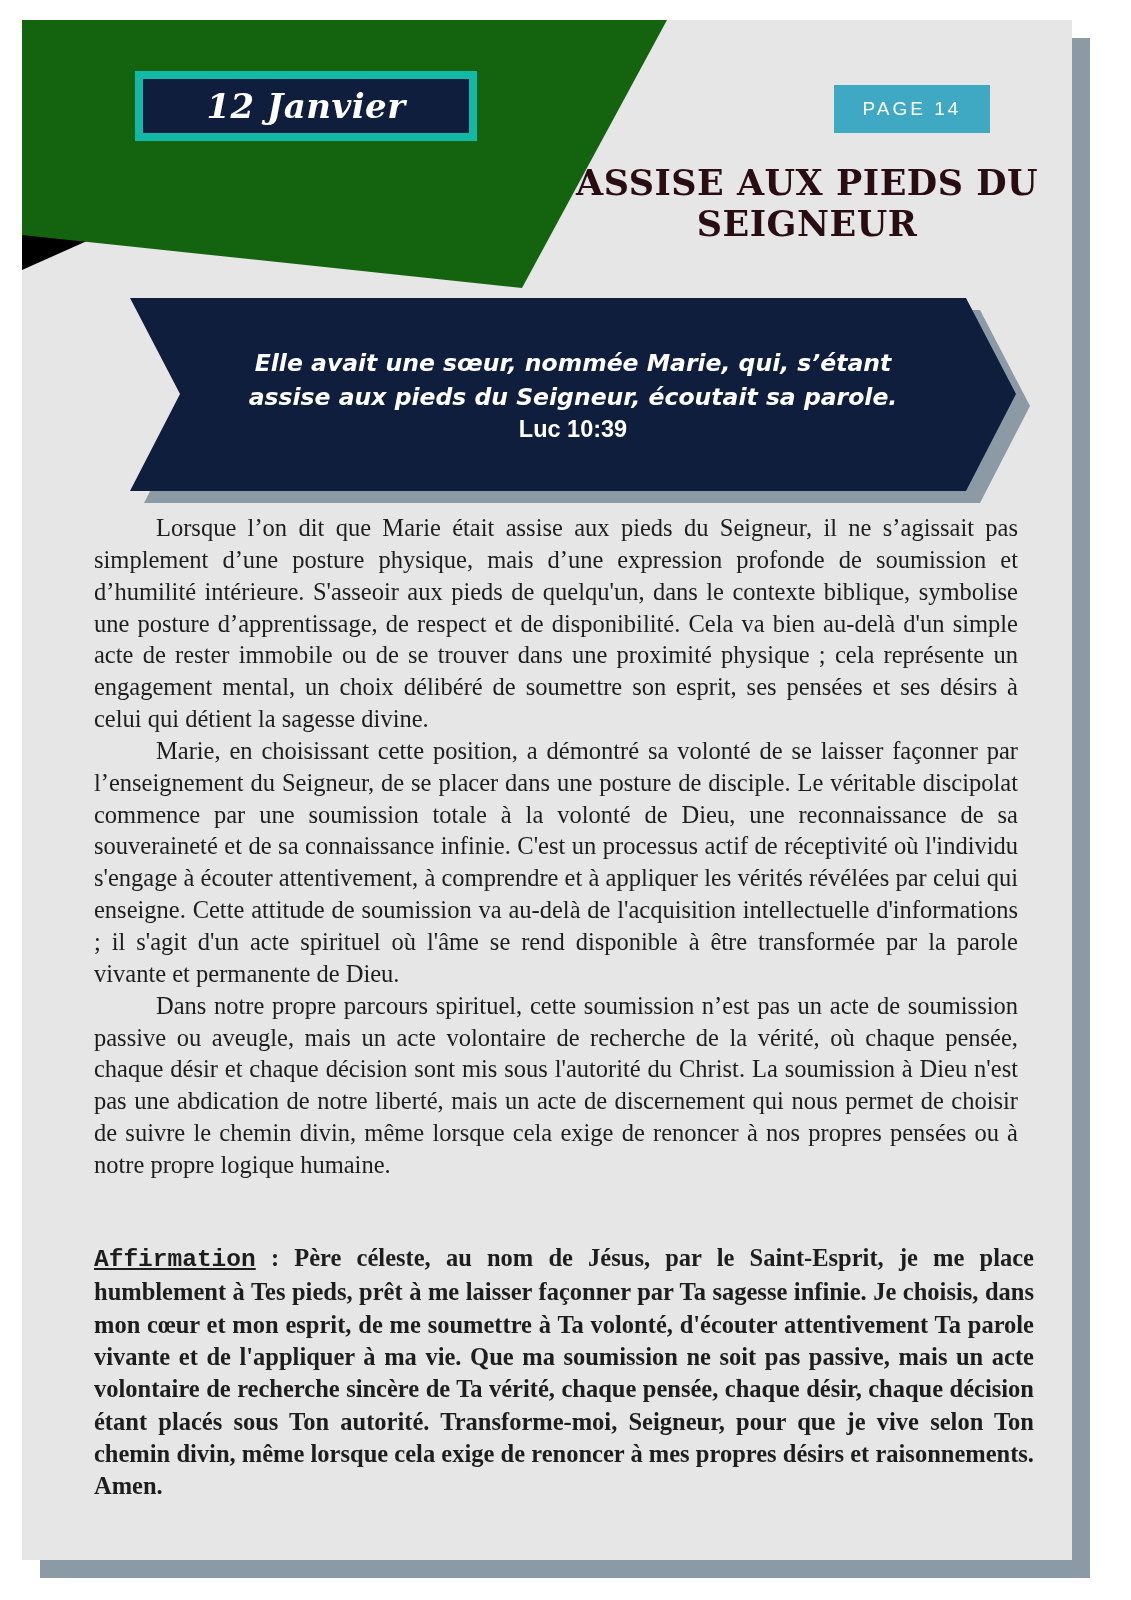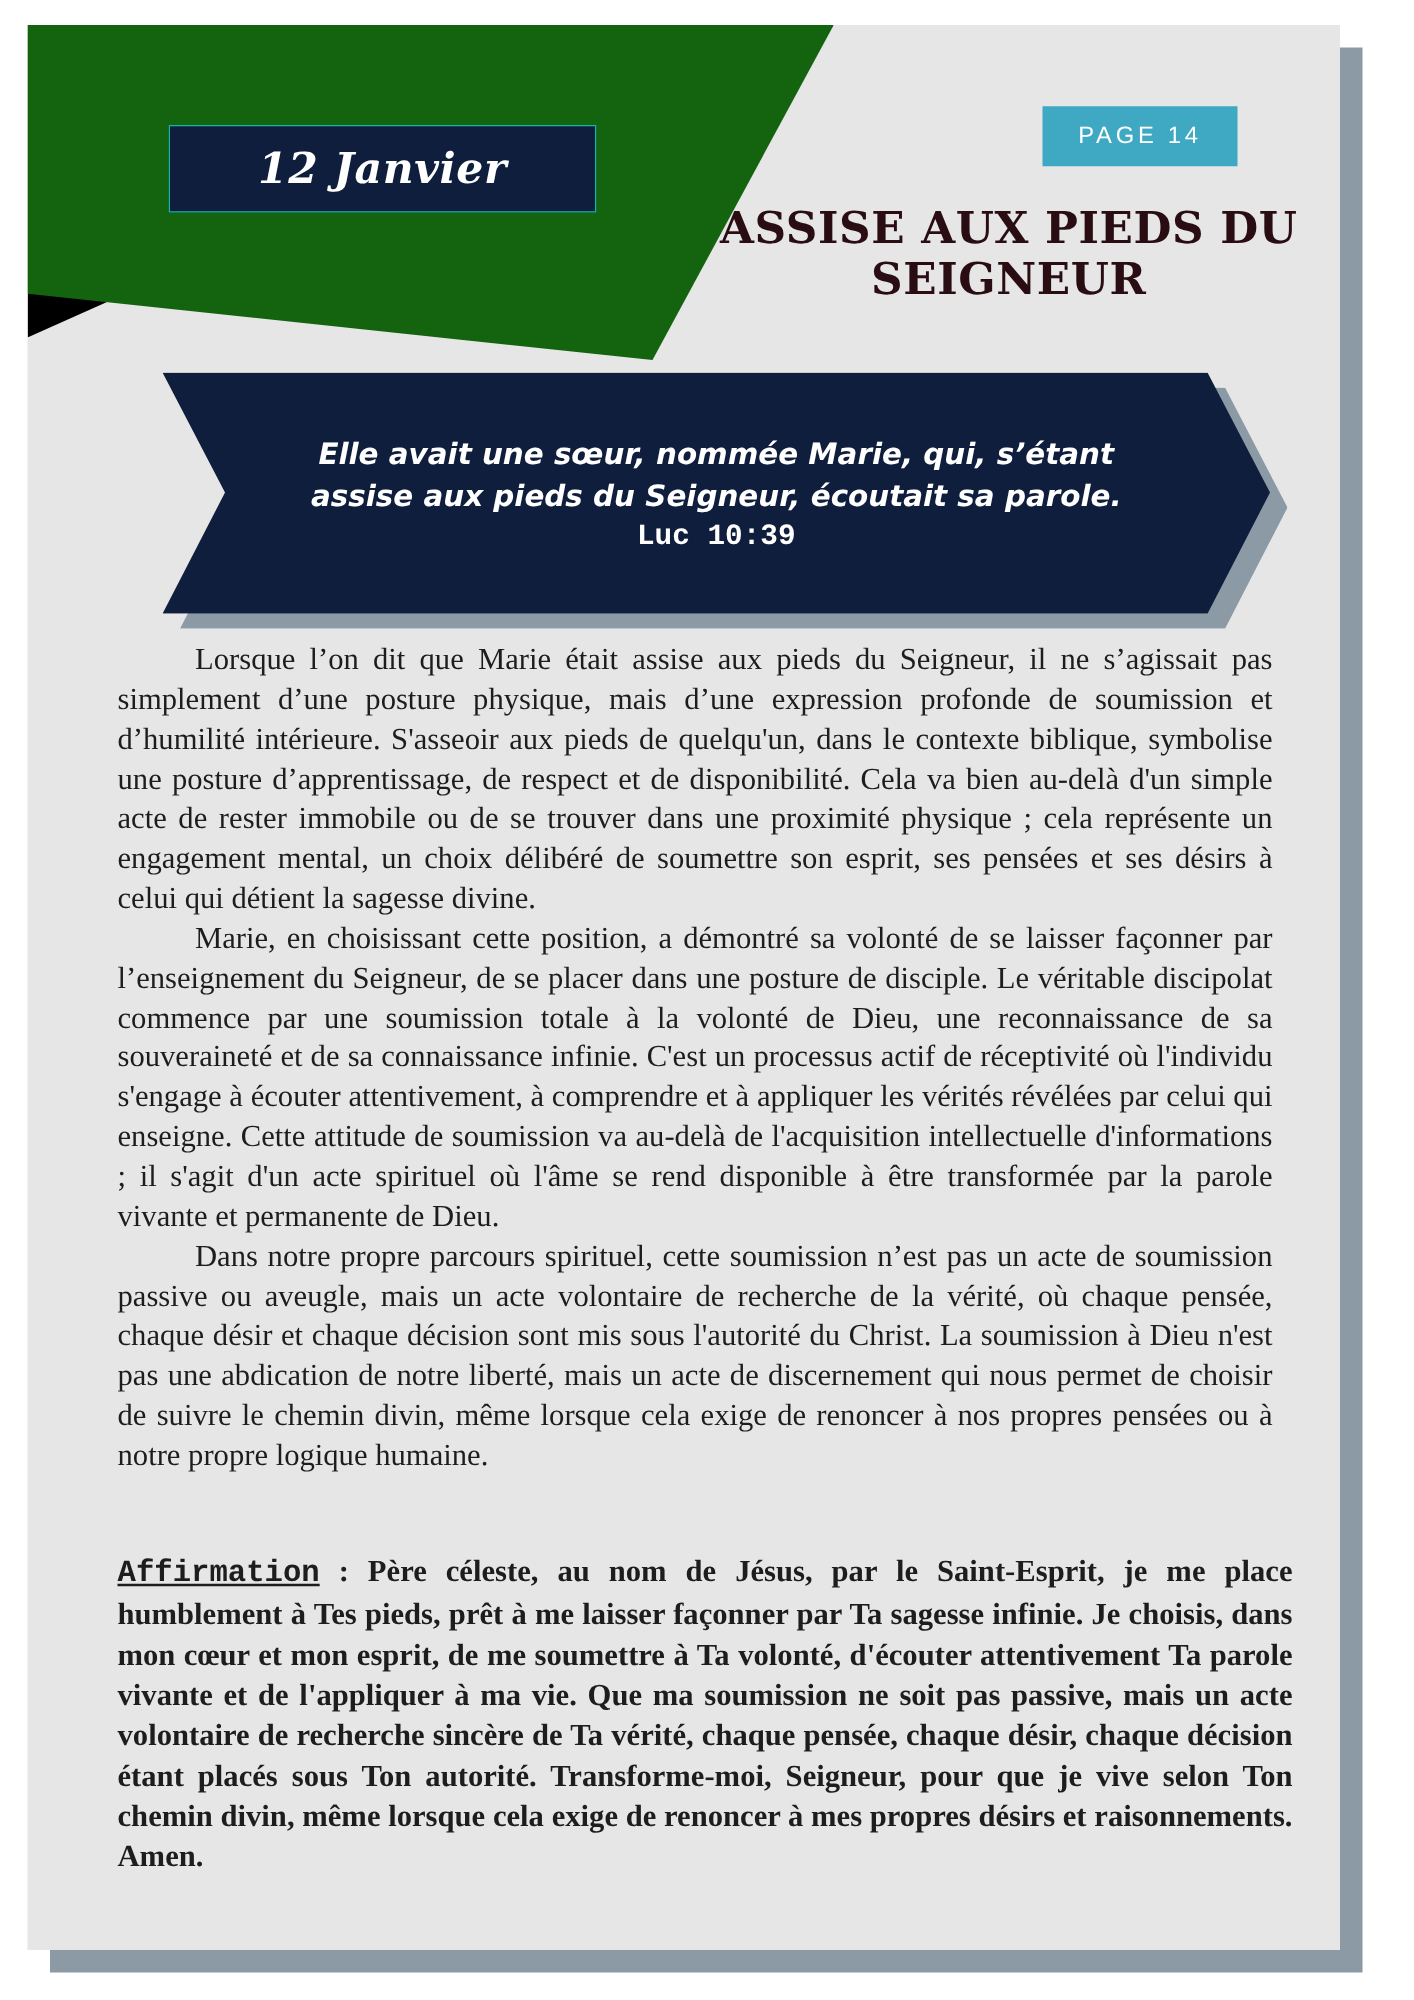--- a/index.html
+++ b/index.html
@@ -51,25 +51,25 @@
     width: 650px;
     height: 268px;
     background: #14630f;
     clip-path: polygon(0 0, 645px 0, 500px 268px, 0 215px);
   }
 
   
   .date-badge {
     position: absolute;
     left: 113px;
-    top: 80px;
+    top: 51px;
     width: 342px;
     height: 70px;
     background: #101e3d;
-    border: 1px solid #14b8a6;
+    border: 8px solid #14b8a6;
     box-sizing: border-box;
     display: flex;
     align-items: center;
     justify-content: center;
   }
   .date-badge-text {
     color: #ffffff;
     font-family: "DejaVu Serif", serif;
     font-style: italic;
     font-weight: bold;
@@ -147,21 +147,21 @@
     font-style: italic;
     font-weight: bold;
     font-size: 23.5px;
     line-height: 1.45;
     text-align: center;
     max-width: 700px;
   }
   .banner-ref {
     margin-top: 2px;
     color: #ffffff;
-    font-family: Liberation Mono, monospace;
+    font-family: Liberation Sans, sans-serif;
     font-weight: bold;
     font-size: 23.5px;
     text-align: center;
   }
 
   
   .body-copy {
     position: absolute;
     left: 72px;
     top: 492px;

